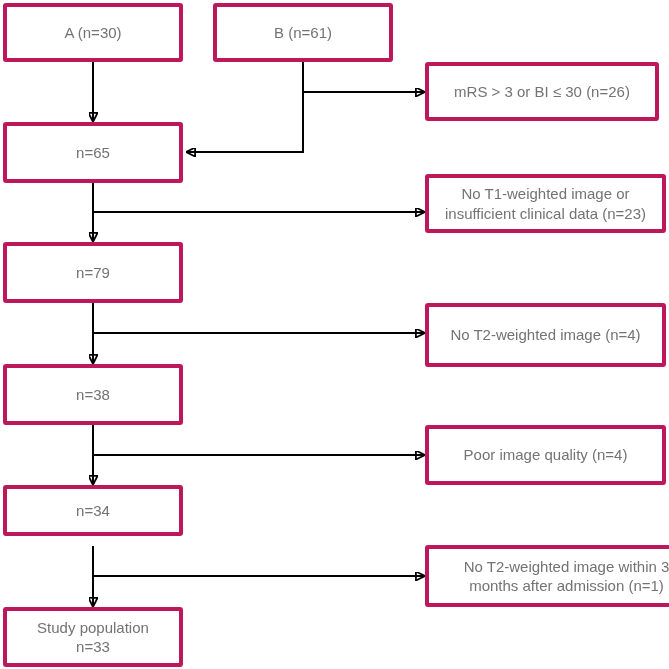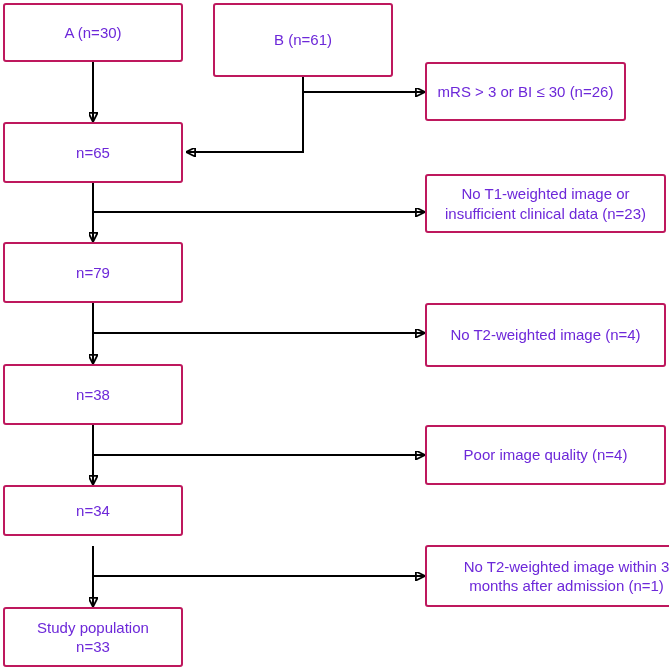--- a/index.html
+++ b/index.html
@@ -24,24 +24,24 @@
     pointer-events: none;
   }
   .connectors path {
     fill: none;
     stroke: #000000;
     stroke-width: 2;
   }
   .box {
     position: absolute;
     box-sizing: border-box;
-    border: 2px solid #be185d;
+    border: 4px solid #be185d;
     border-radius: 3px;
     background: #ffffff;
-    color: #6d28d9;
+    color: #737373;
     font-size: 15px;
     line-height: 1.3;
     display: flex;
     align-items: center;
     justify-content: center;
     text-align: center;
     white-space: pre-line;
     padding: 2px 1px;
   }
 </style>
@@ -64,34 +64,34 @@
     <path d="M93,303 V363" marker-end="url(#arrow)"></path>
     <path d="M93,333 H424" marker-end="url(#arrow)"></path>
     <path d="M93,425 V484" marker-end="url(#arrow)"></path>
     <path d="M93,455 H424" marker-end="url(#arrow)"></path>
     <path d="M93,546 V606" marker-end="url(#arrow)"></path>
     <path d="M93,576 H424" marker-end="url(#arrow)"></path>
   </svg>
 
   <div class="box" style="left:3px; top:3px; width:180px; height:59px;">A (n=30)</div>
 
-  <div class="box" style="left:213px; top:3px; width:180px; height:74px;">B (n=61)</div>
+  <div class="box" style="left:213px; top:3px; width:180px; height:59px;">B (n=61)</div>
 
   <div class="box" style="left:3px; top:122px; width:180px; height:61px;">n=65</div>
 
   <div class="box" style="left:3px; top:242px; width:180px; height:61px;">n=79</div>
 
   <div class="box" style="left:3px; top:364px; width:180px; height:61px;">n=38</div>
 
   <div class="box" style="left:3px; top:485px; width:180px; height:51px;">n=34</div>
 
   <div class="box" style="left:3px; top:607px; width:180px; height:60px;">Study population
 n=33</div>
 
-  <div class="box" style="left:425px; top:62px; width:201px; height:59px;">mRS &gt; 3 or BI ≤ 30 (n=26)</div>
+  <div class="box" style="left:425px; top:62px; width:234px; height:59px;">mRS &gt; 3 or BI ≤ 30 (n=26)</div>
 
   <div class="box" style="left:425px; top:174px; width:241px; height:59px;">No T1-weighted image or
 insufficient clinical data (n=23)</div>
 
   <div class="box" style="left:425px; top:303px; width:241px; height:64px;">No T2-weighted image (n=4)</div>
 
   <div class="box" style="left:425px; top:425px; width:241px; height:60px;">Poor image quality (n=4)</div>
 
   <div class="box" style="left:425px; top:545px; width:283px; height:62px;">No T2-weighted image within 3
 months after admission (n=1)</div>

